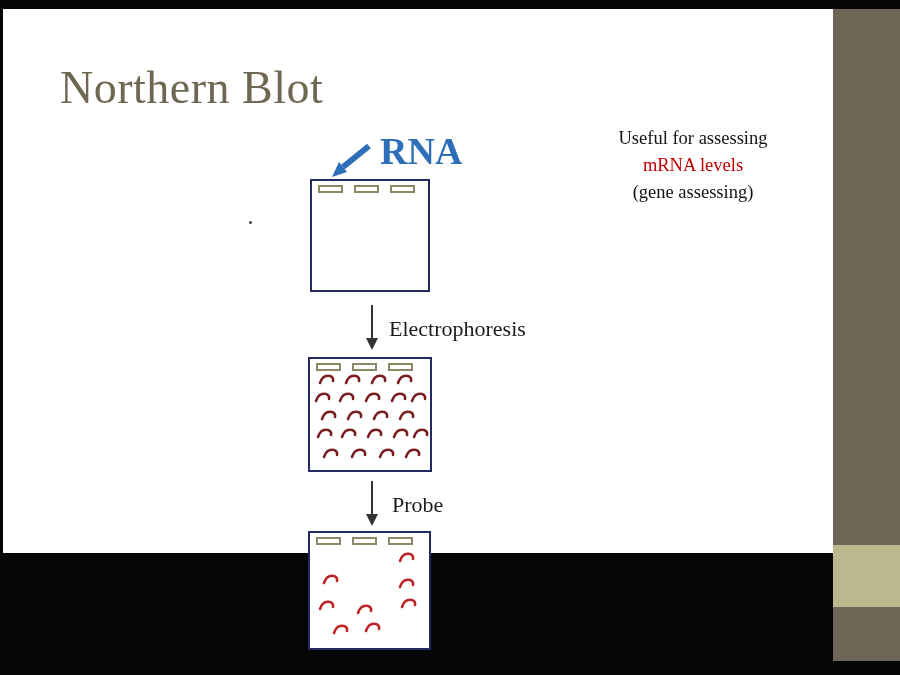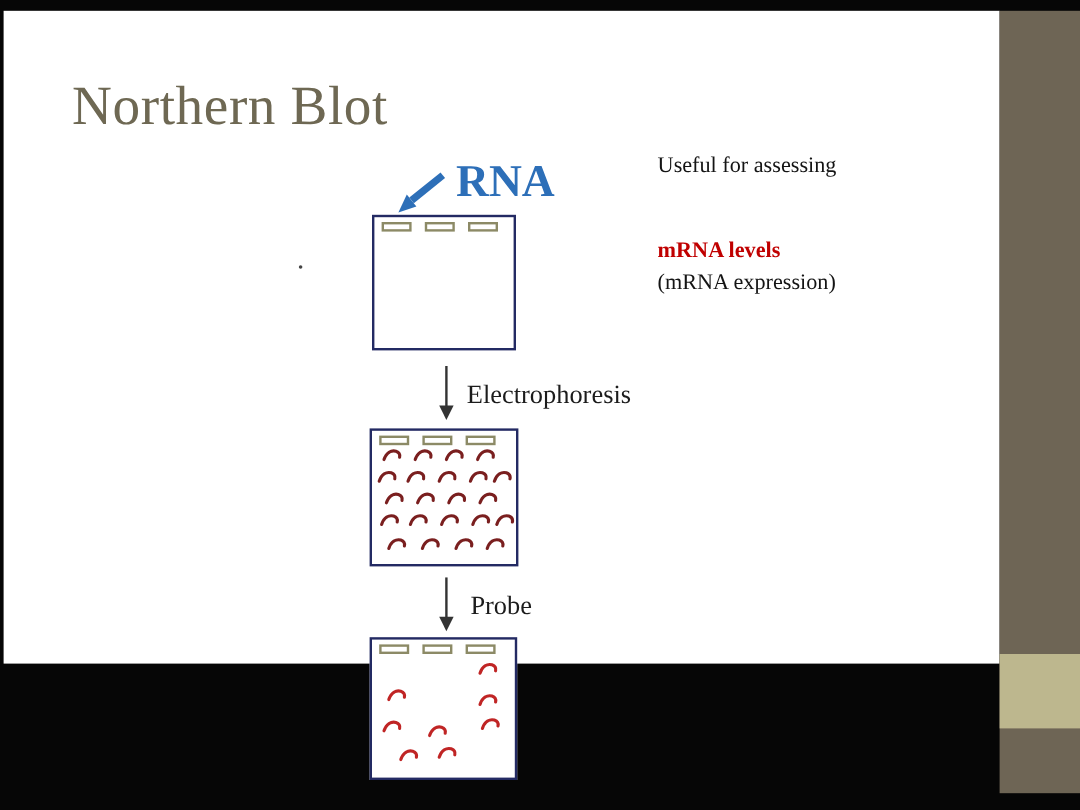--- a/index.html
+++ b/index.html
@@ -47,23 +47,23 @@
   .down-arrow { position:absolute; color:#333; }
   #arrow-electro { left:358px; top:296px; }
   #arrow-probe   { left:358px; top:472px; }
   .step-label {
     position:absolute; font-size:22px; color:#1c1c1c;
   }
   #label-electro { left:386px; top:307px; }
   #label-probe   { left:389px; top:483px; }
   .note {
     position:absolute; left:545px; top:116px; width:290px;
-    font-size:18.5px; line-height:27px; color:#141414;
+    text-align:center; font-size:18.5px; line-height:27px; color:#141414;
   }
-  .note .red { color:var(--note-red); font-weight:bold;margin-top:44px; }
+  .note .red { color:var(--note-red); font-weight:normal; }
 </style>
 </head>
 <body style="--title: #6e6853; --rna-blue: #2d6fb8; --gel-border: #232a63; --well-border: #8c8a66; --electrophoresis-bands: #7a1f1f; --probe-bands: #c02525; --note-red: #c00000; --sidebar: #6e6555; --sidebar-accent: #bdb78e;">
 
 <div class="frame">
   <div class="slide">
 
     <div class="title">Northern Blot</div>
 
     <div class="rna-label">RNA</div>
@@ -135,21 +135,21 @@
           <path d="M 56 98 C 58 92, 62 90, 66 91 C 68.5 91.8, 69.5 93.5, 69 96" fill="none" stroke="#c02525" stroke-width="2.6" stroke-linecap="round"></path>
         </svg>
     <div class="well" style="left: 6px;"></div>
         <div class="well" style="left: 42px;"></div>
         <div class="well" style="left: 78px;"></div>
       </div>
 
     <div class="note">
       <div>Useful for assessing</div>
       <div class="red">mRNA levels</div>
-      <div>(mRNA expression)</div>
+      <div>(gene assessing)</div>
     </div>
 
   </div>
 
   <div class="sidebar">
     <div class="sidebar-accent"></div>
   </div>
 </div>
 
 </body></html>

